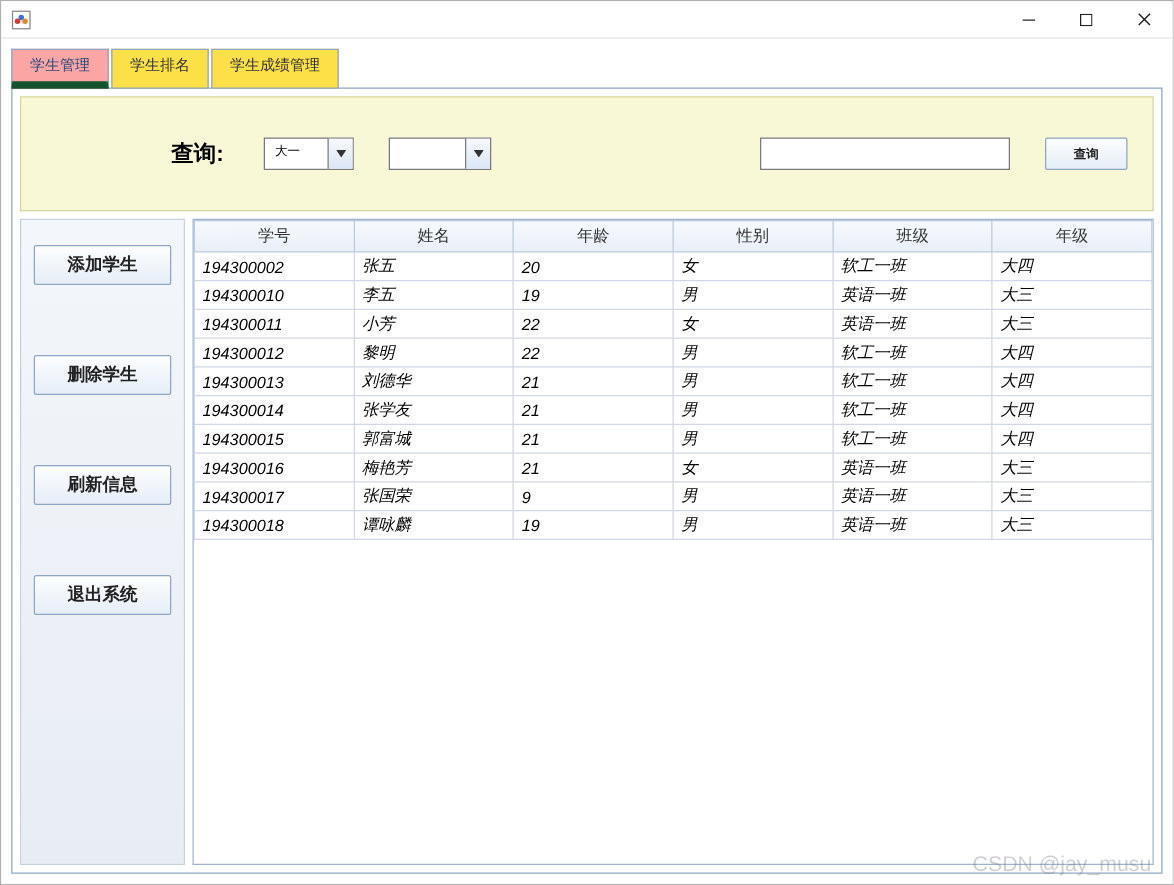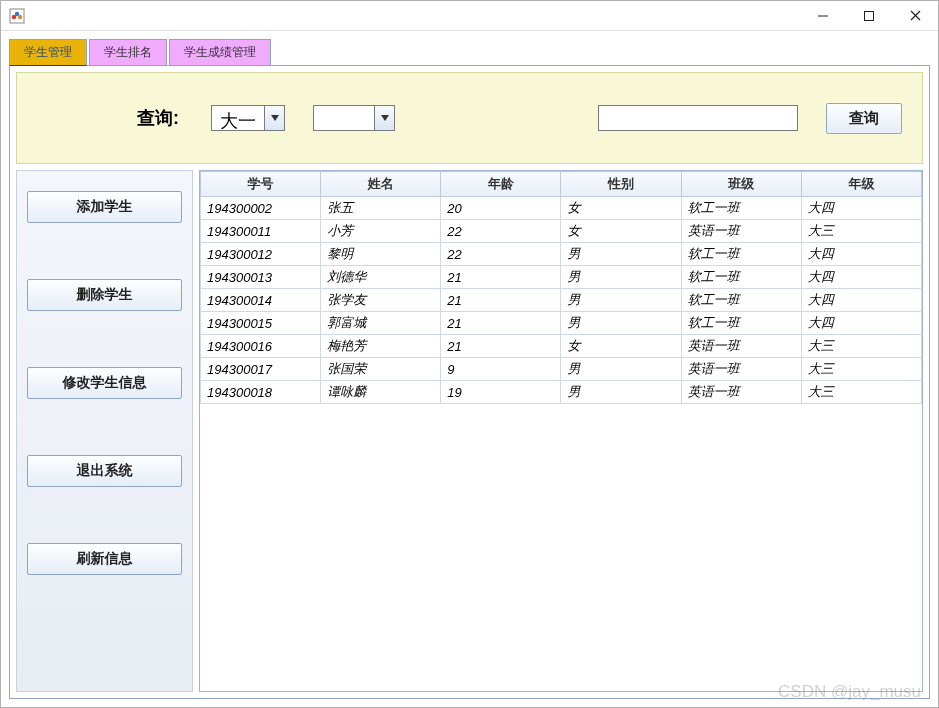--- a/index.html
+++ b/index.html
@@ -52,28 +52,28 @@
   .tabs {
     display: flex;
     gap: 2px;
     margin-bottom: -1px;
     position: relative;
     z-index: 2;
   }
   .tab {
     border: 1px solid #8ea6c4;
     border-bottom: 1px solid #8ea6c4;
-    background: #f0abfc;
+    background: #fde047;
     padding: 4px 14px;
     color: #333;
     position: relative;
   }
   .tab.active {
-    background: #eab308;
-    border-bottom: 1px solid #14532d;
+    background: #fca5a5;
+    border-bottom: 6px solid #14532d;
     color: #2a4a7a;
     font-weight: 500;
     font-family: Liberation Mono, monospace;
   }
   .tab-panel {
     border: 1px solid #8ea6c4;
     flex: 1;
     display: flex;
     flex-direction: column;
     min-height: 0;
@@ -97,55 +97,55 @@
   .combo {
     display: inline-flex;
     align-items: stretch;
     height: 26px;
     border: 1px solid #7a7a7a;
     background: #fff;
   }
   .combo .combo-text {
     padding: 3px 8px;
     min-width: 50px;
-    font-size: 18px;
+    font-size: 10px;
   }
   .combo .combo-arrow {
     width: 20px;
     border-left: 1px solid #7a7a7a;
     background: linear-gradient(#f7f9fd, #dbe6f6);
     display:flex; align-items:center; justify-content:center;
   }
   .text-input {
     height: 26px;
     width: 200px;
     border: 1px solid #7a7a7a;
     background: #fff;
     padding: 2px 6px;
     font-size: 13px;
   }
   .flex-spacer { flex: 1; }
   .btn {
     border: 1px solid #8ea6c4;
     background: linear-gradient(#fdfefe, #e5edf7);
     padding: 5px 22px;
-    font-size: 15px;
+    font-size: 10px;
     font-weight: bold;
     color: #222;
     border-radius: 2px;
   }
   .main-row {
     flex: 1;
     display: flex;
     min-height: 0;
     margin: 0 6px 6px 6px;
     gap: 6px;
   }
   .sidebar {
-    width: 177px;
+    width: 132px;
     background: linear-gradient(#f3f6fa,#e8edf4);
     border: 1px solid #c7d1de;
     display: flex;
     flex-direction: column;
     padding: 20px 10px;
     gap: 56px;
   }
   .sidebar .btn {
     font-size: 14px;
     padding: 6px 0;
@@ -160,21 +160,21 @@
   }
   table.data {
     width: 100%;
     border-collapse: collapse;
     table-layout: fixed;
   }
   table.data th {
     background: linear-gradient(#f6f9fd,#e9eff8);
     border: 1px solid #bcc9da;
     padding: 3px 6px;
-    font-weight: bold;
+    font-weight: normal;
     color: #333;
     text-align: center;
     font-size: 13px;
   }
   table.data td {
     border: 1px solid #cfd8e4;
     padding: 2px 6px;
     font-size: 13px;
     white-space: nowrap;
     overflow: hidden;
@@ -260,23 +260,22 @@
         <input class="text-input" value="" style="">
 
         <button class="btn">查询</button>
       </div>
 
       <div class="main-row">
 
         <div class="sidebar">
           <button class="btn">添加学生</button>
           <button class="btn">删除学生</button>
-          <button class="btn">修改学生信息</button>
+          <button class="btn">刷新信息</button>
           <button class="btn">退出系统</button>
-          <button class="btn">刷新信息</button>
         </div>
 
         <div class="table-wrap">
           <table class="data">
             <thead>
                 <tr id="thead-row">
                   <th>学号</th>
                   <th>姓名</th>
                   <th>年龄</th>
                   <th>性别</th>
@@ -287,20 +286,28 @@
             <tbody id="tbody">
                 <tr>
                   <td>194300002</td>
                   <td>张五</td>
                   <td>20</td>
                   <td>女</td>
                   <td>软工一班</td>
                   <td>大四</td>
                 </tr>
                 <tr>
+                  <td>194300010</td>
+                  <td>李五</td>
+                  <td>19</td>
+                  <td>男</td>
+                  <td>英语一班</td>
+                  <td>大三</td>
+                </tr>
+                <tr>
                   <td>194300011</td>
                   <td>小芳</td>
                   <td>22</td>
                   <td>女</td>
                   <td>英语一班</td>
                   <td>大三</td>
                 </tr>
                 <tr>
                   <td>194300012</td>
                   <td>黎明</td>

